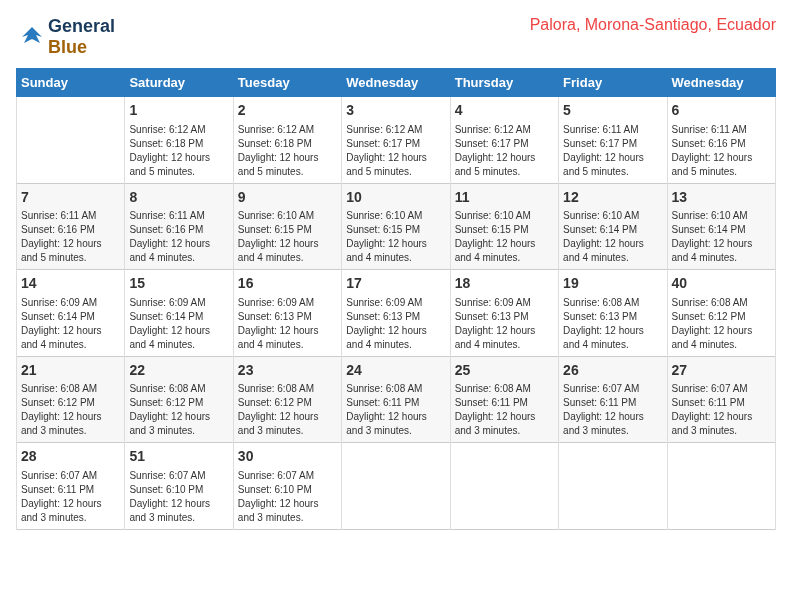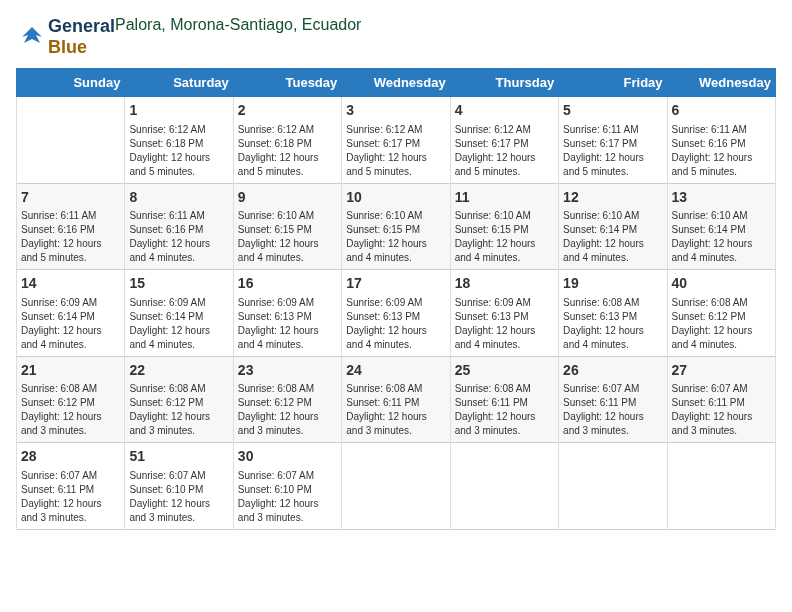--- a/index.html
+++ b/index.html
@@ -5,20 +5,21 @@
     * { box-sizing: border-box; margin: 0; padding: 0; }
     body {
       font-family: Arial, sans-serif;
       background: #fff;
       width: 792px;
       min-height: 612px;
       padding: 16px;
     }
     .header {
       display: flex;
+      justify-content: space-between;
       align-items: flex-start;
       margin-bottom: 10px;
     }
     .logo {
       display: flex;
       align-items: center;
       font-size: 18px;
       font-weight: bold;
       color: #1a3a5c;
     }
@@ -33,34 +34,34 @@
       text-align: right;
     }
     .title-block h1 {
       font-size: 32px;
       font-weight: bold;
       color: #1a3a5c;
     }
     .title-block h2 {
       font-size: 16px;
       font-weight: normal;
-      color: #14532d;
+      color: #ef4444;
     }
     table {
       width: 100%;
       border-collapse: collapse;
       font-size: 11px;
     }
     thead tr {
       background: #2a7abf;
       color: #fff;
     }
     thead th {
       padding: 6px 4px;
-      text-align: right;
+      text-align: left;
       font-size: 13px;
       font-weight: bold;
       border: 1px solid #2a7abf;
     }
     tbody tr {
       border-bottom: 1px solid #ccc;
     }
     tbody td {
       vertical-align: top;
       padding: 4px 4px;

